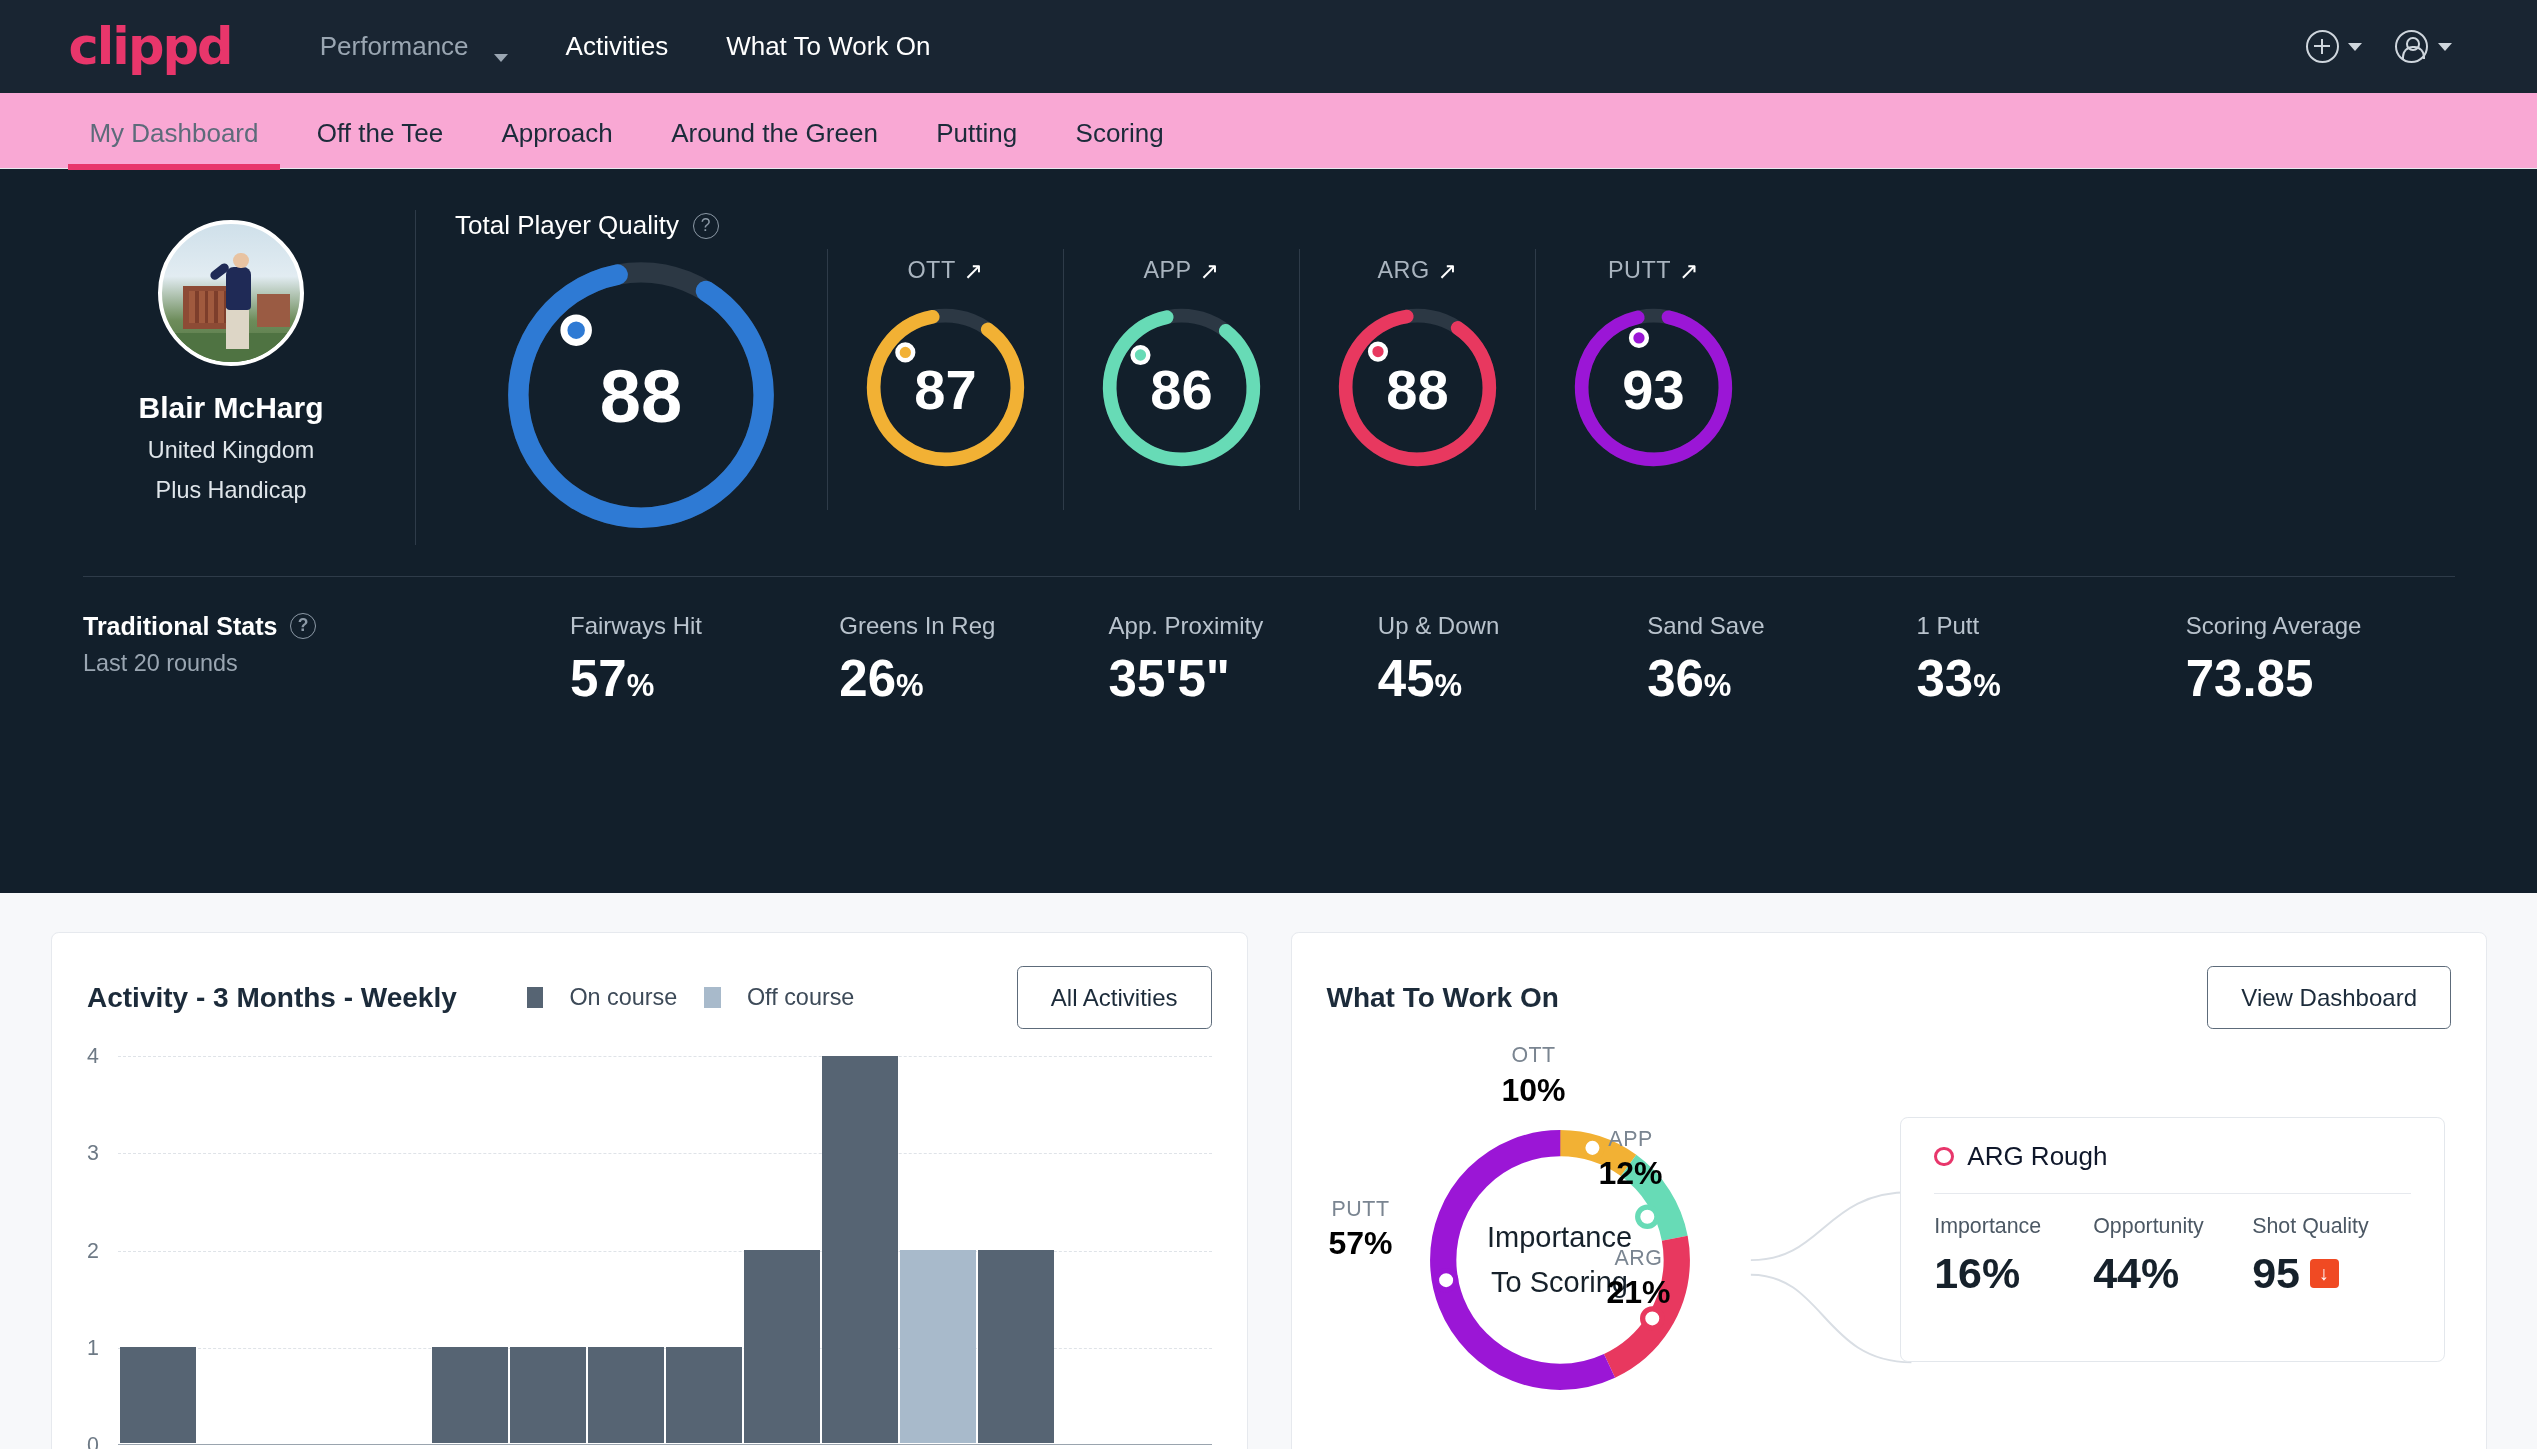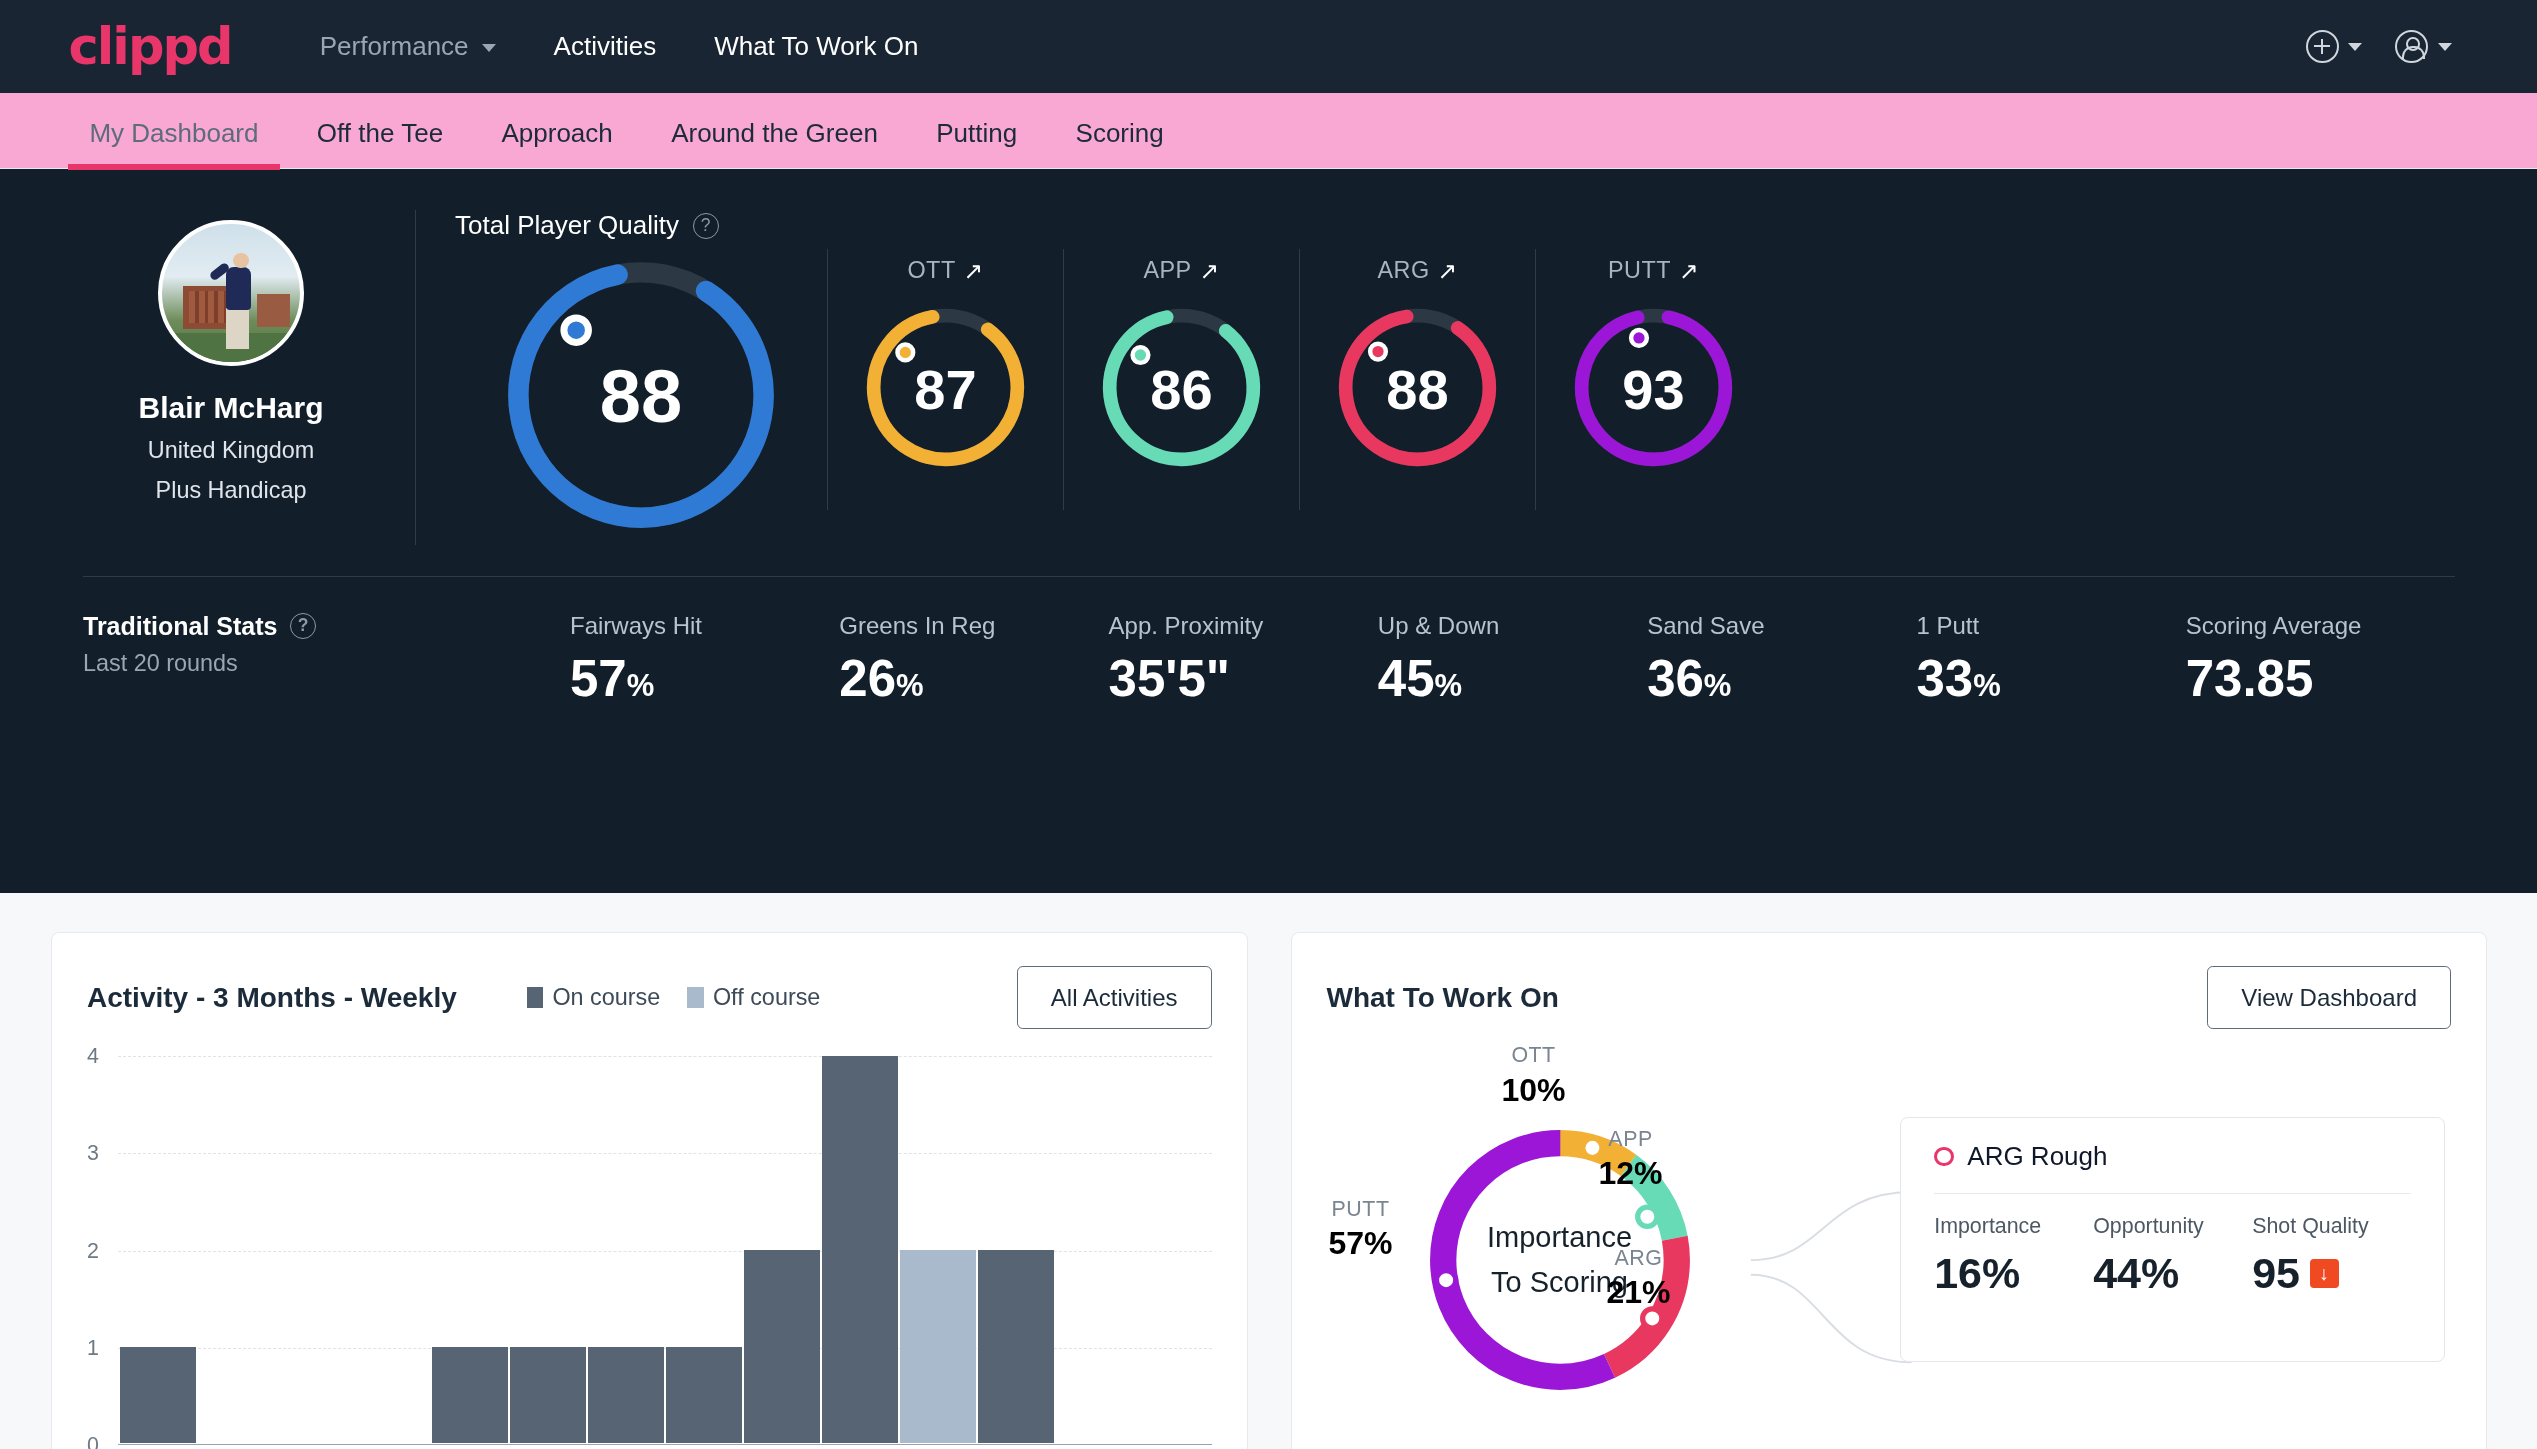--- a/index.html
+++ b/index.html
@@ -25,21 +25,21 @@
     font-weight: 700;
     letter-spacing: -1.9px;
     margin-left: 21.4px;
     margin-right: 88px;
     font-family: "DejaVu Sans", sans-serif;
   }
   .navlinks { display: flex; align-items: center; gap: 58px; }
   .navlink {
     color: #ffffff;
     font-size: 26px;
-    display: flex; align-items: center; gap: 13px;
+    display: flex; align-items: flex-end; gap: 25px;
     cursor: pointer;
   }
   .navlink.muted { color: #9aa6b2; }
   .caret {
     width: 0; height: 0;
     border-left: 7.8px solid transparent;
     border-right: 7.8px solid transparent;
     border-top: 8.8px solid currentColor;
     display: inline-block;
     margin-top: 3.9px;
@@ -232,21 +232,21 @@
     background: #ffffff;
     border: 1.9px solid #e6e9ee;
     border-radius: 7.8px;
     flex: 1;
     padding: 33px 35px;
     position: relative;
   }
   .card-head { display:flex; align-items:center; }
   .card-title { font-size: 28px; color:#1c2b3a; font-weight:700; }
   .legend { display:flex; align-items:center; gap: 27px; margin-left: 70px; }
-  .legend-item { display:flex; align-items:center; gap: 9px; font-size: 23.4px; color:#3d4a58; }
+  .legend-item { display:flex; align-items:center; gap: 26px; font-size: 23.4px; color:#3d4a58; }
   .sw { width: 16.6px; height: 21.4px; display:inline-block; }
   .btn {
     margin-left:auto;
     border: 1.9px solid #5d6b7a;
     border-radius: 5.8px;
     color:#1c2b3a; font-size: 24px;
     padding: 16.6px 33px;
     background:#fff; cursor:pointer;
   }
 

